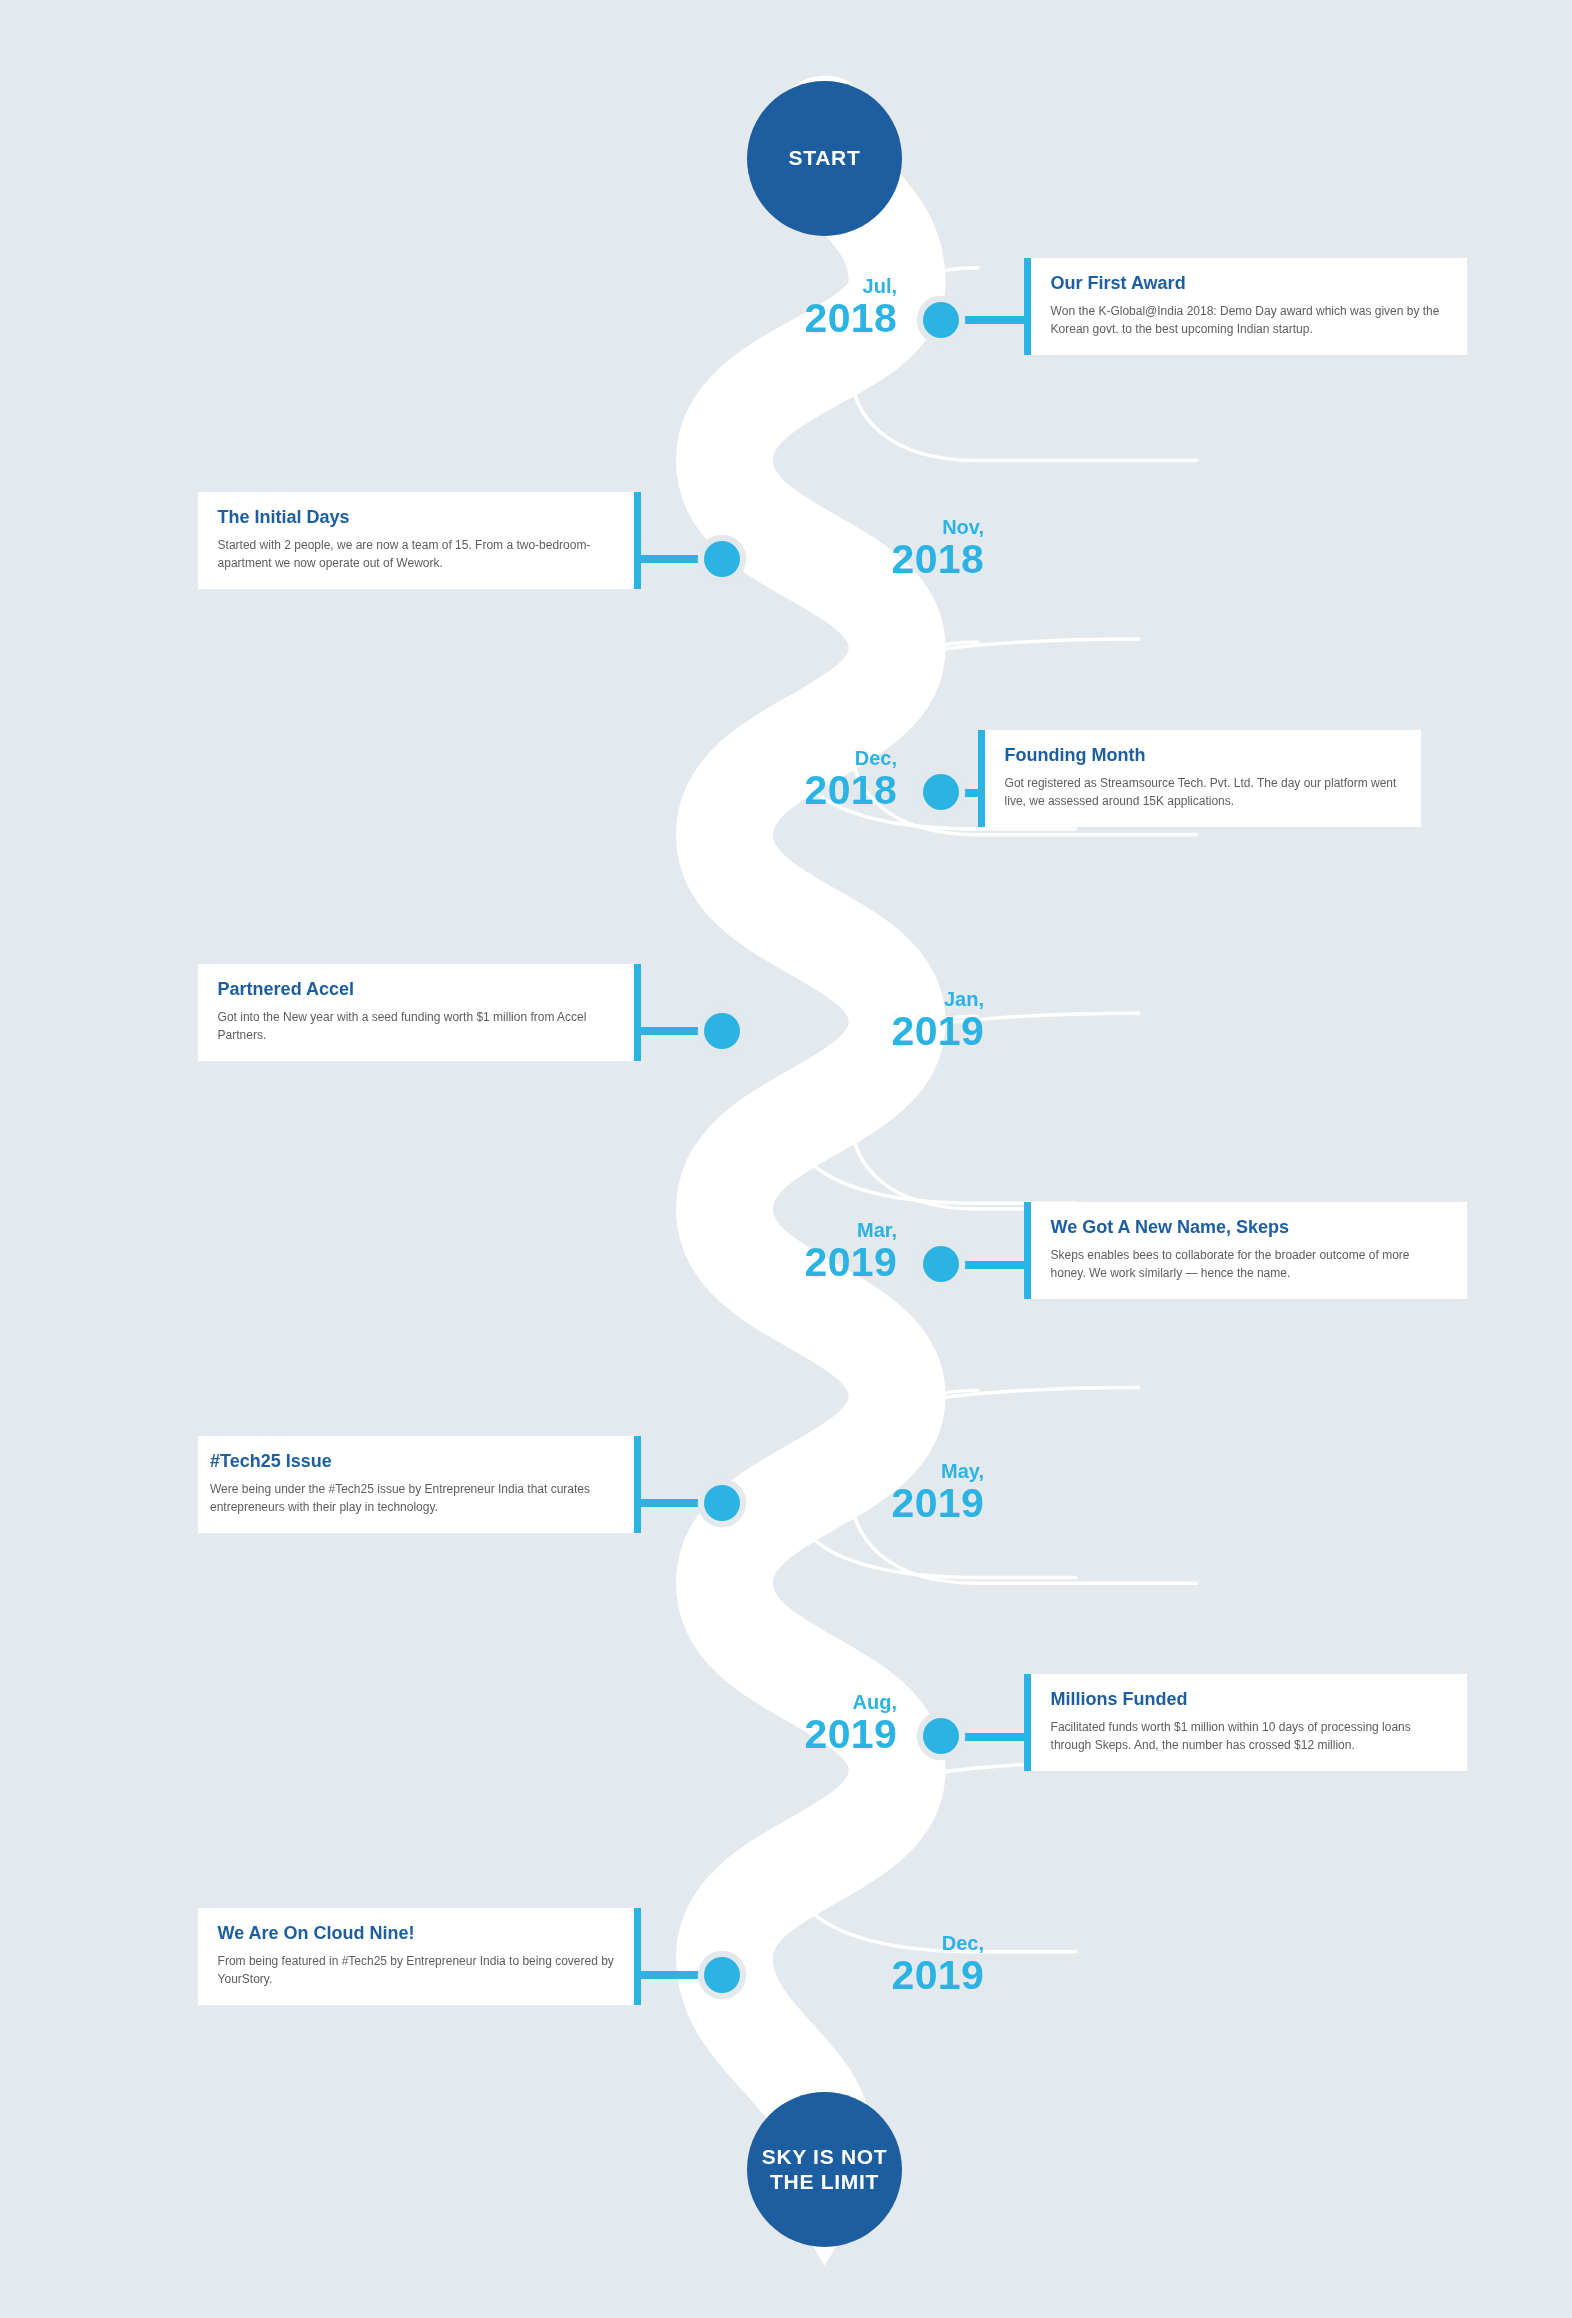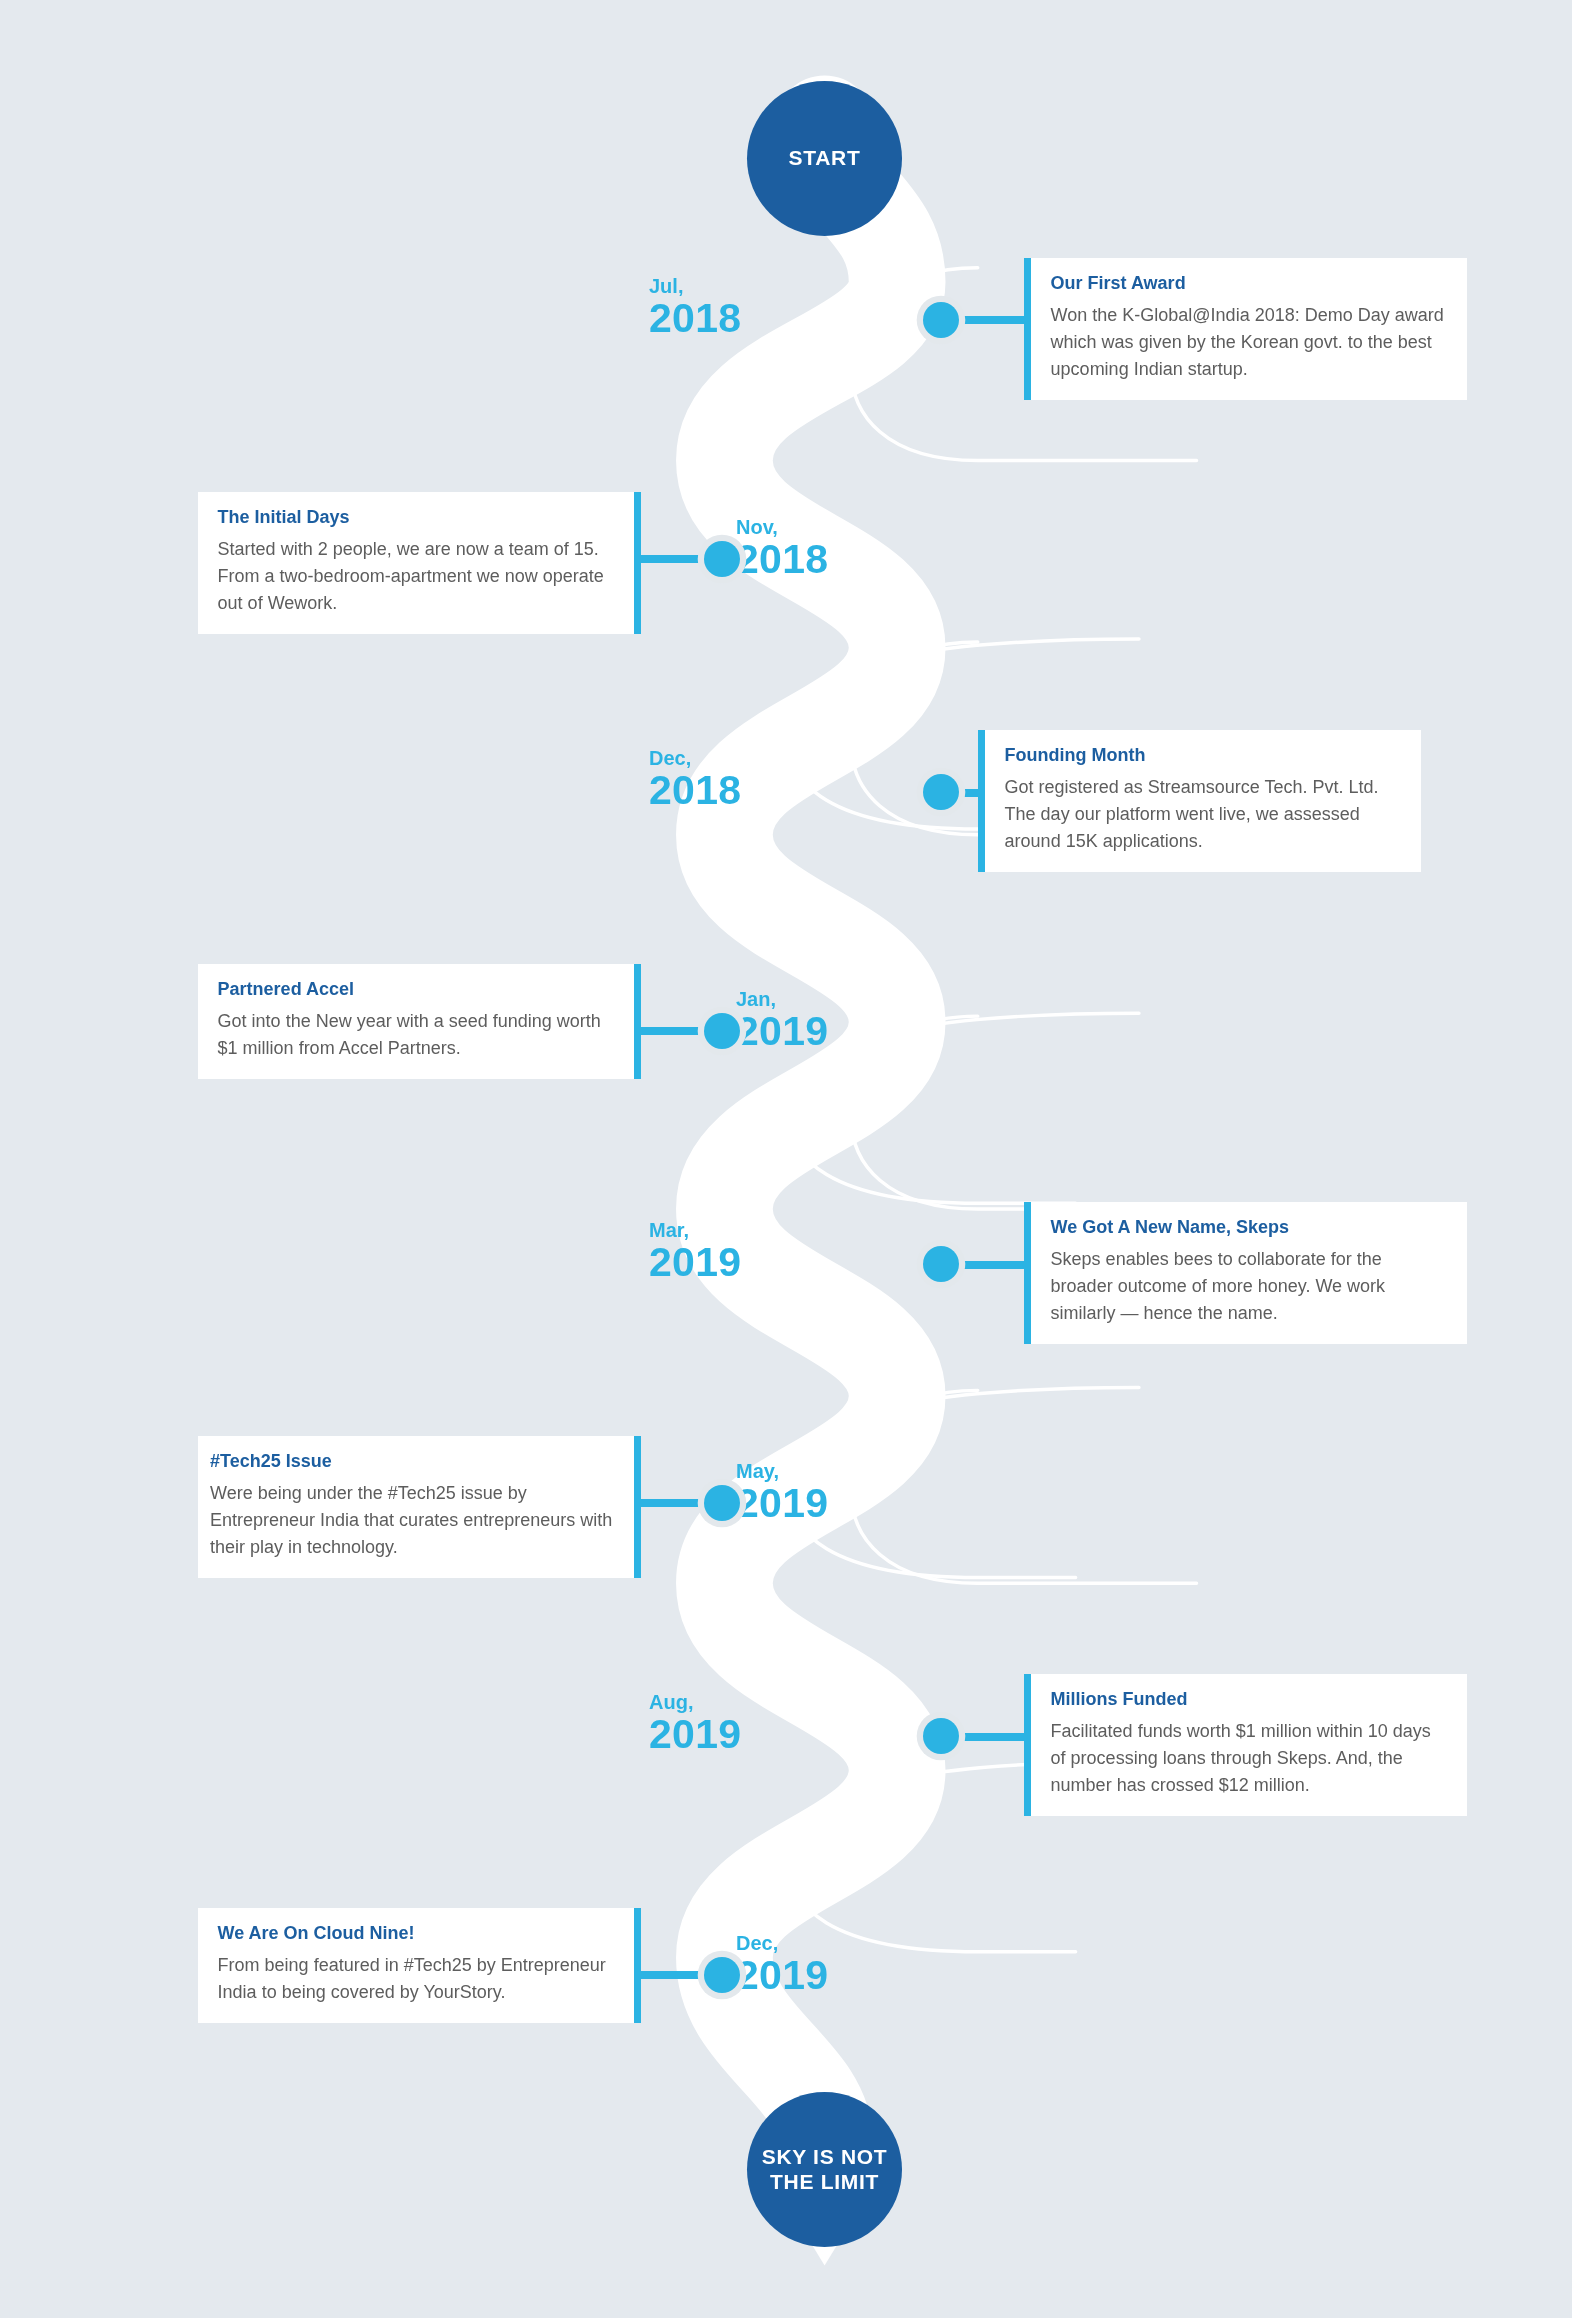--- a/index.html
+++ b/index.html
@@ -55,21 +55,21 @@
     left: 702px;
     top: 2092px;
     font-size: 21px;
   }
 
   
   .date-label {
     position: absolute;
     z-index: 5;
     width: 248px;
-    text-align: left;
+    text-align: right;
     color: #2bb3e3;
     pointer-events: none;
   }
   .date-month {
     font-size: 20px;
     font-weight: 700;
     line-height: 1.05;
     margin-bottom: 1.2px;
   }
   .date-year {
@@ -115,21 +115,21 @@
 
   .card-title {
     color: #1c5ea0;
     font-size: 18px;
     font-weight: 700;
     line-height: 1.2;
     margin-bottom: 7px;
   }
   .card-body {
     color: #5d5d5d;
-    font-size: 18px;
+    font-size: 12px;
     line-height: 1.50;
     font-weight: 400;
   }
 </style>
 </head>
 <body>
 
 <div id="stage">
 
   <svg id="ribbon-layer" viewBox="0 0 2732 4028" preserveAspectRatio="none" xmlns="http://www.w3.org/2000/svg">

